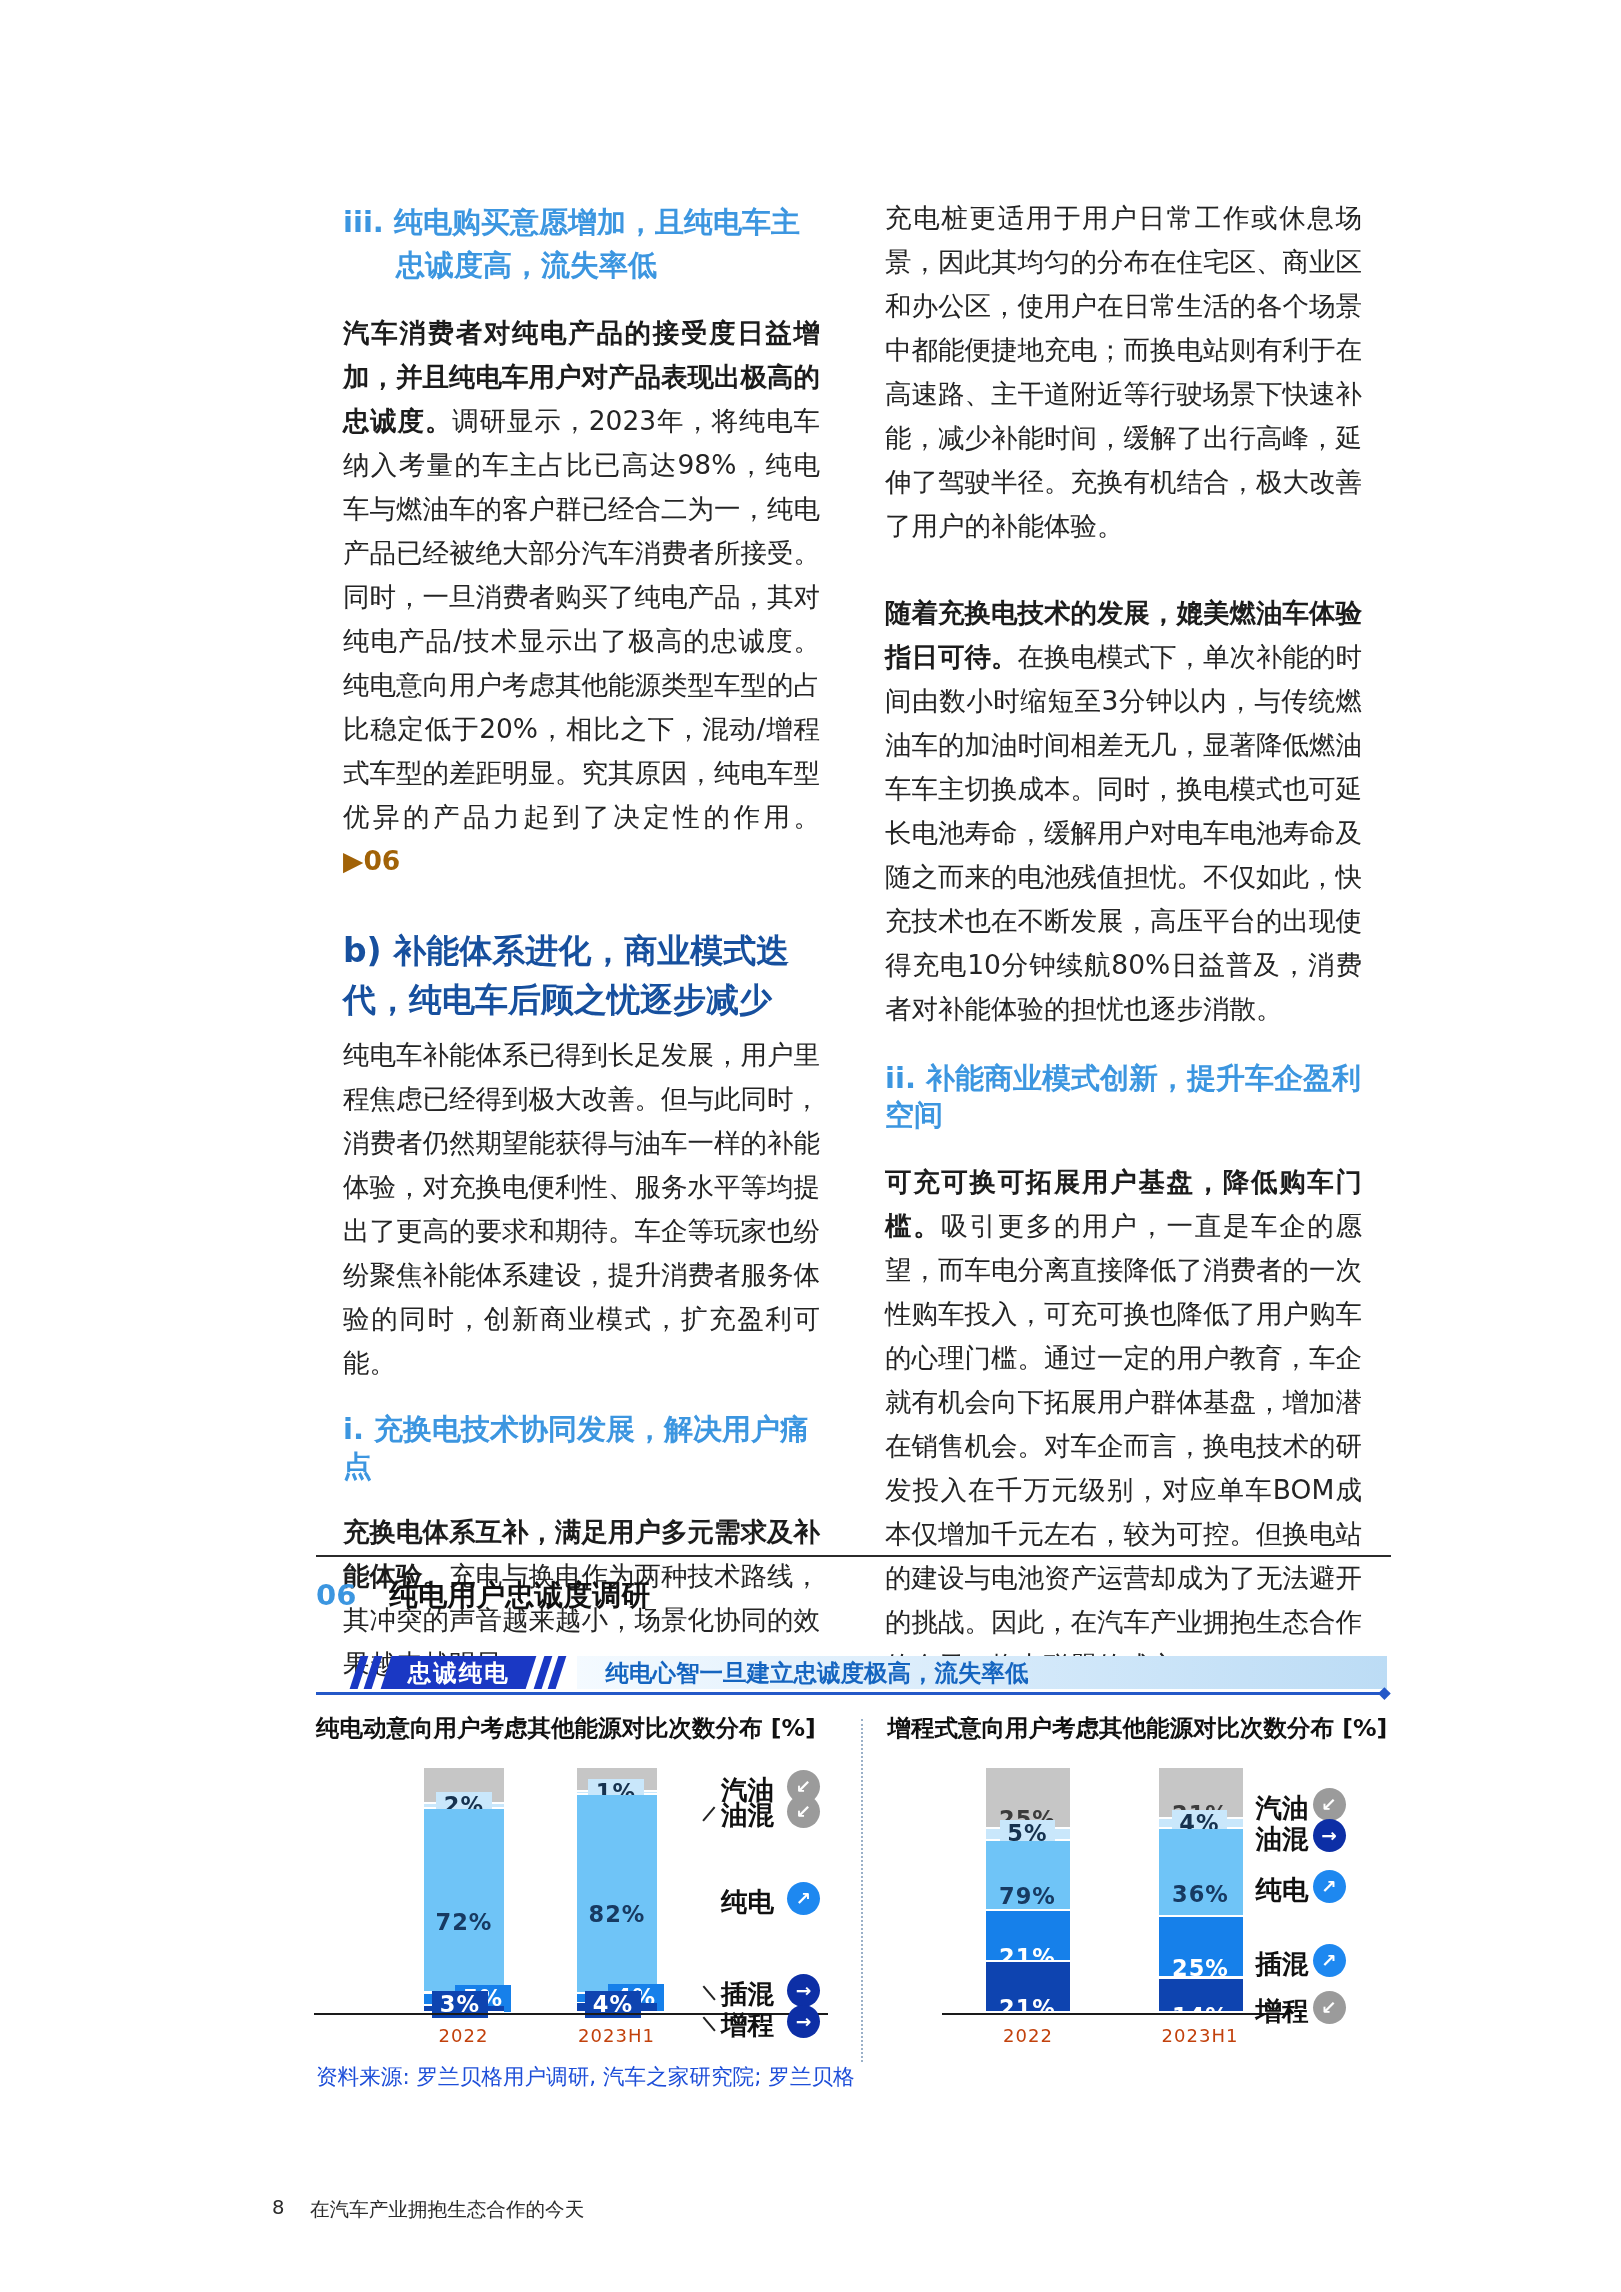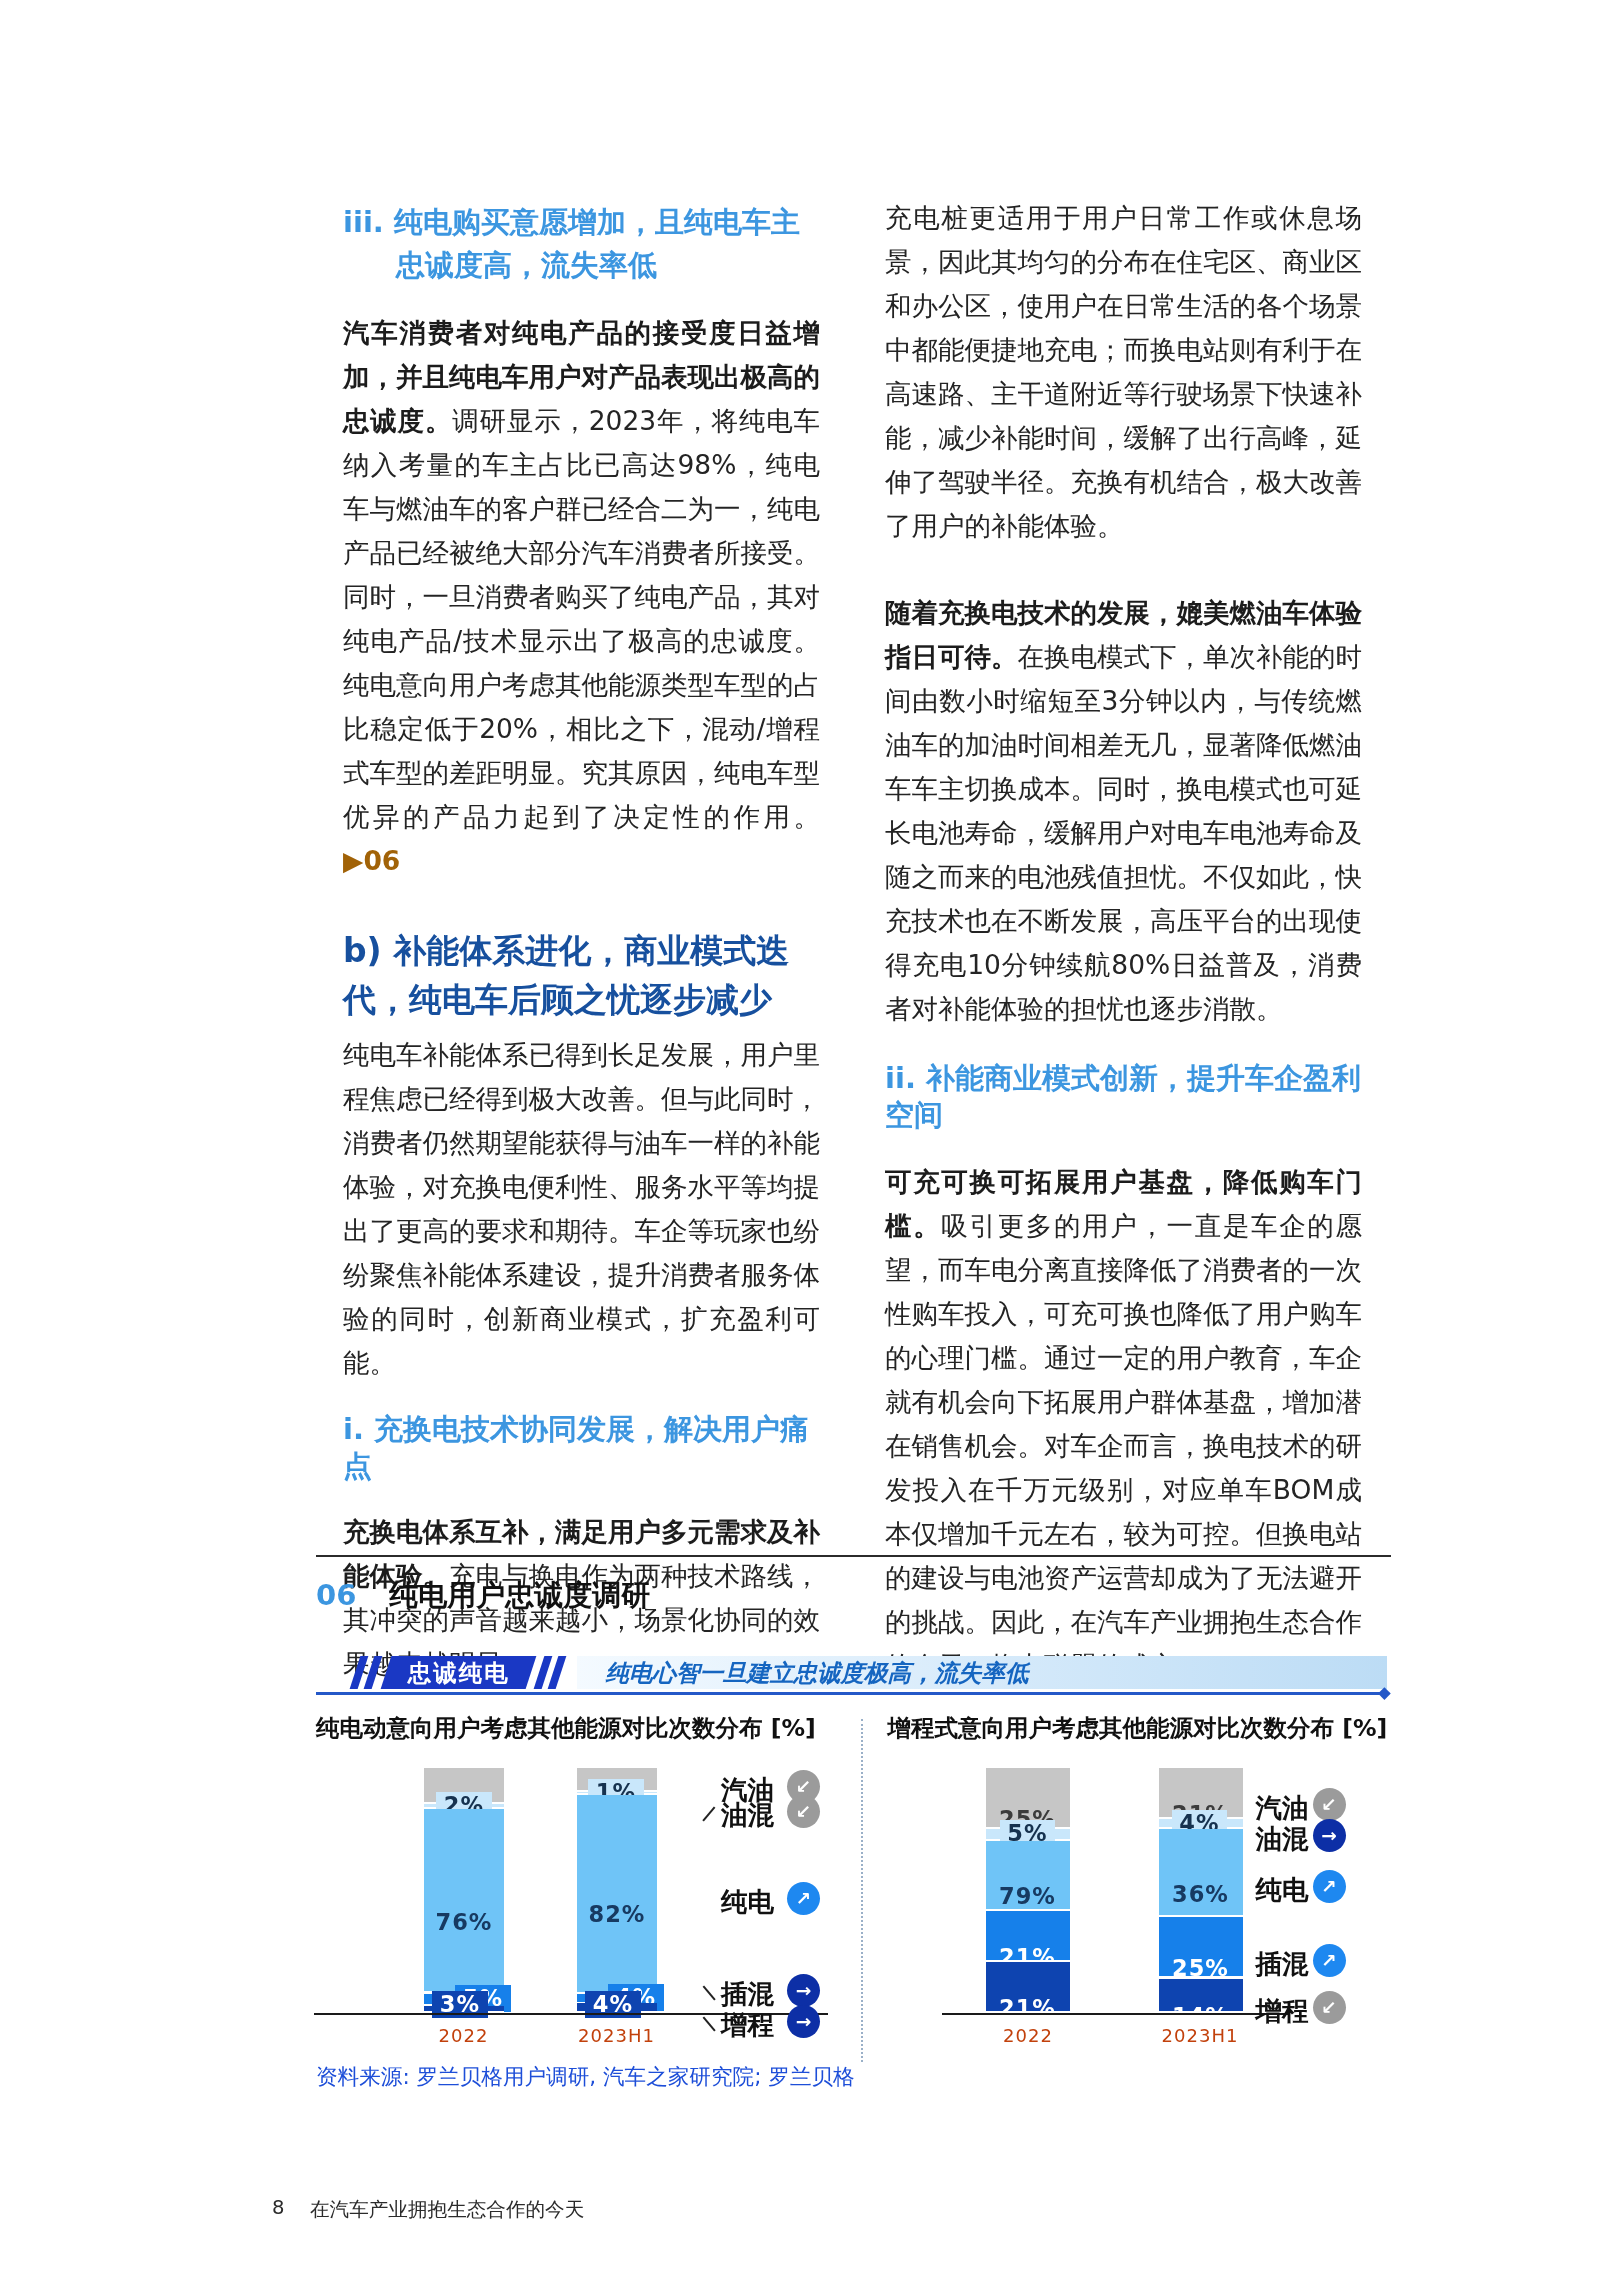--- a/index.html
+++ b/index.html
@@ -21,21 +21,21 @@
   .fig-rule{position:absolute;top:1555px;left:316px;width:1075px;height:2px;background:#2b2b2b;}
   .fig-head{position:absolute;top:1576px;left:316px;display:flex;align-items:baseline;gap:33px;}
   .fig-num{color:#3c96e0;font-weight:700;font-size:29px;}
   .fig-title{color:#111;font-weight:700;font-size:29px;}
   .banner{position:absolute;top:1656px;left:355px;width:1032px;height:33px;display:flex;align-items:stretch;}
   .slash{width:7.8px;height:33px;background:#1a38c4;transform:skewX(-18deg);margin-right:5.9px;}
   .tag{min-width:118px;background:#1a38c4;transform:skewX(-18deg);display:flex;align-items:center;
        justify-content:center;margin:0 7.8px 0 3.9px;padding:0 13.7px;}
   .tag-text{transform:skewX(18deg);color:#fff;font-weight:700;font-size:23.5px;letter-spacing:2px;}
   .strip{flex:1;margin-left:9.8px;background:linear-gradient(90deg,#f4faff 0%,#d4e9fa 55%,#bcdcf5 100%);
-         display:flex;align-items:center;padding-left:29px;color:#1565c0;font-weight:700;font-size:23.5px;font-style:italic;}
+         display:flex;align-items:center;padding-left:29px;color:#1565c0;font-weight:700;font-size:23.5px;}
   .banner-line{position:absolute;top:1692px;left:316px;width:1071px;height:2.9px;background:#2458c8;}
   .diamond{position:absolute;right:-2px;top:-2.9px;width:8.8px;height:8.8px;background:#2458c8;transform:rotate(45deg);}
   .charts{position:absolute;top:1715px;left:316px;width:1076px;display:flex;}
   .chart{position:relative;}
   .chart-0{width:545px;}
   .chart-1{flex:1;margin-left:24.5px;}
   .divider{border-left:2px dotted #9ab0c8;height:343px;margin-top:3.9px;}
   .chart-title{font-size:23.5px;font-weight:700;color:#111;line-height:27.4px;}
   .plot{position:relative;height:245px;margin-top:25.5px;}
   .segment{position:absolute;border-bottom:2px solid #fff;box-sizing:border-box;}
@@ -103,21 +103,21 @@
 
   <div class="charts">
     <div class="chart chart-0" id="chart-0">
       <div class="chart-title">纯电动意向用户考虑其他能源对比次数分布 [%]</div>
       <div class="plot">
           <div class="segment" style="left: 108px; top: 0px; width: 80px; height: 36px; background: rgb(198, 198, 198);"></div>
           <div class="seg-label inside gray" style="left: 108px; width: 80px; top: 4.5px;">15%</div>
           <div class="segment" style="left: 108px; top: 36px; width: 80px; height: 4.9px; background: rgb(201, 231, 251);"></div>
           <div class="seg-label chip pale" style="left: 120px; top: 24px; background: rgb(201, 231, 251);">2%</div>
           <div class="segment" style="left: 108px; top: 41px; width: 80px; height: 184px; background: rgb(111, 196, 247);"></div>
-          <div class="seg-label inside sky" style="left: 108px; width: 80px; top: 120px;">76%</div>
+          <div class="seg-label inside sky" style="left: 108px; width: 80px; top: 120px;">72%</div>
           <div class="segment" style="left: 108px; top: 226px; width: 80px; height: 12px; background: rgb(22, 128, 234);"></div>
           <div class="seg-label chip mid" style="left: 139px; top: 217px; background: rgb(22, 128, 234);">5%</div>
           <div class="segment" style="left: 108px; top: 238px; width: 80px; height: 7.3px; background: rgb(14, 68, 176);"></div>
           <div class="seg-label chip navy" style="left: 116px; top: 223px; background: rgb(14, 68, 176);">3%</div>
           <div class="cat-label" style="left: 78px; width: 139px; top: 257px;">2022</div>
           <div class="segment" style="left: 261px; top: 0px; width: 80px; height: 24px; background: rgb(198, 198, 198);"></div>
           <div class="seg-label inside gray" style="left: 261px; width: 80px; top: -1.6px;">10%</div>
           <div class="segment" style="left: 261px; top: 24px; width: 80px; height: 2.9px; background: rgb(201, 231, 251);"></div>
           <div class="seg-label chip pale" style="left: 272px; top: 10.8px; background: rgb(201, 231, 251);">1%</div>
           <div class="segment" style="left: 261px; top: 27px; width: 80px; height: 199px; background: rgb(111, 196, 247);"></div>

